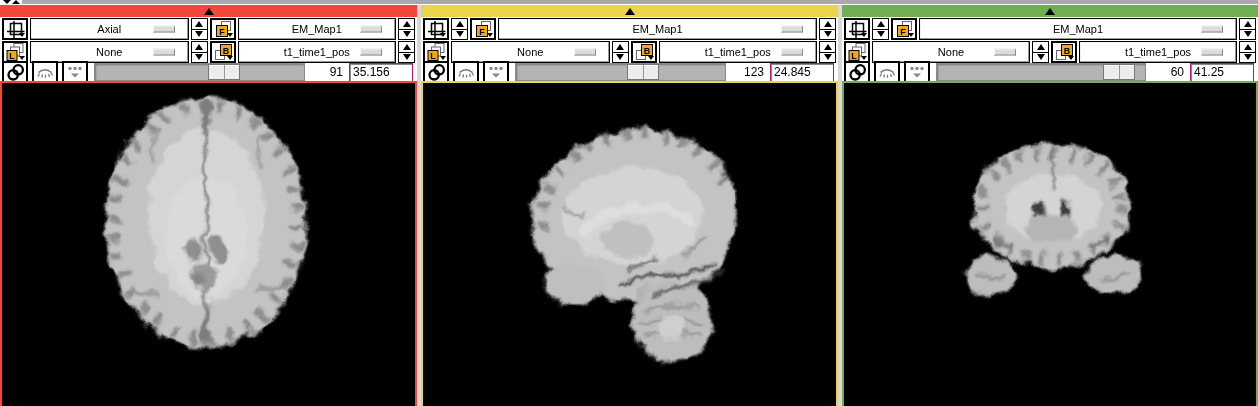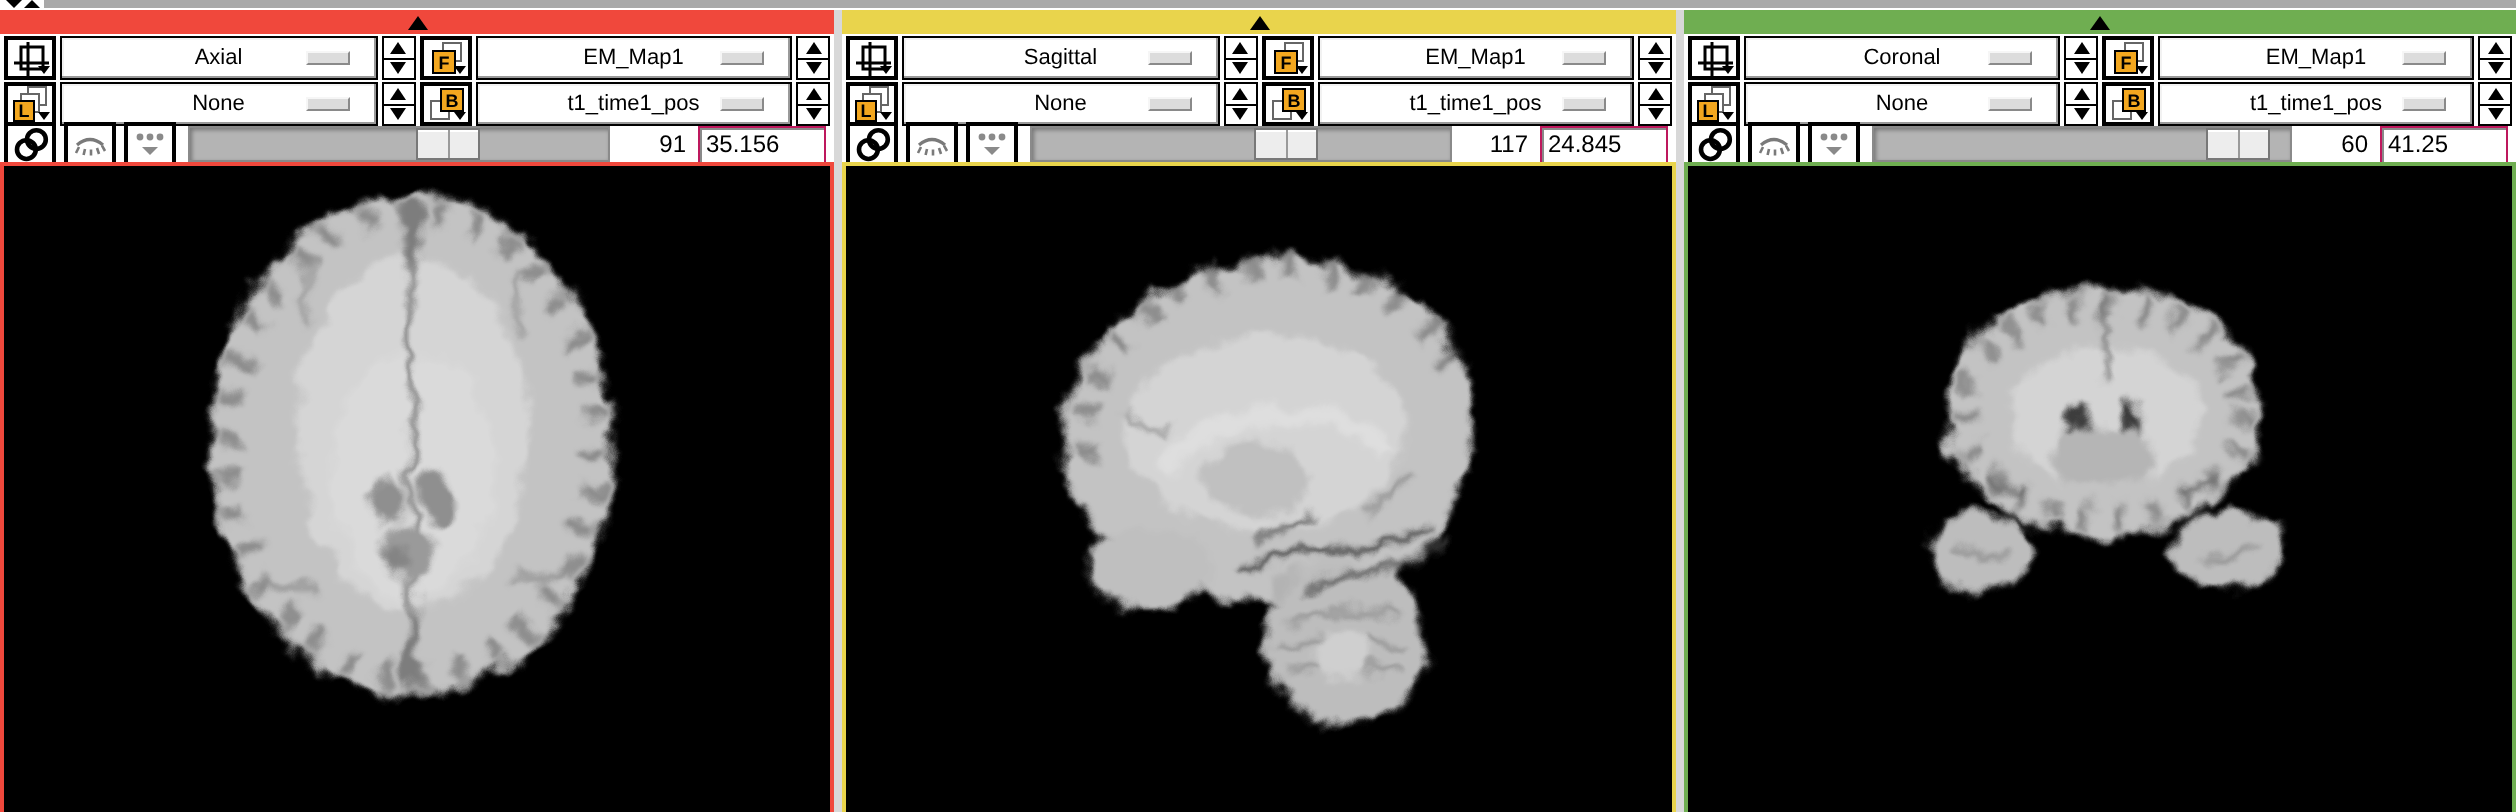--- a/index.html
+++ b/index.html
@@ -220,24 +220,20 @@
 
       <div class="row">
         <button class="icon-btn">
           <svg class="iconsvg" width="19" height="19" viewBox="0 0 19 19">
             <rect x="4.5" y="3.5" width="11" height="11" fill="none" stroke="#000" stroke-width="1.5"></rect>
             <line x1="8" y1="1" x2="8" y2="18.5" stroke="#000" stroke-width="1.5"></line>
             <line x1="1" y1="11.5" x2="18.5" y2="11.5" stroke="#000" stroke-width="1.5"></line>
           </svg>
           <span class="ctri"></span>
         </button>
-        <div class="opt">
-          <span>Sagittal</span>
-          <span class="ridge"></span>
-        </div>
         <div class="spin">
           <div class="cell up">
               <span class="arr-up"></span>
             </div>
           <div class="cell">
               <span class="arr-dn"></span>
             </div>
         </div>
         <button class="icon-btn">
           <svg class="iconsvg" width="20" height="20" viewBox="0 0 20 20">
@@ -322,21 +318,21 @@
           <svg class="iconsvg" width="20" height="16" viewBox="0 0 20 16">
             <circle cx="5" cy="4.5" r="1.7" fill="#8a8a8a"></circle>
               <circle cx="10" cy="4.5" r="1.7" fill="#8a8a8a"></circle>
               <circle cx="15" cy="4.5" r="1.7" fill="#8a8a8a"></circle>
             <path d="M6,9.5 L14,9.5 L10,13.5 Z" fill="#8a8a8a"></path>
           </svg>
         </button>
         <div class="slider">
           <div class="thumb" style="left: calc(62% - 18.6px);"></div>
         </div>
-        <span class="num">117</span>
+        <span class="num">123</span>
         <input class="posin" value="24.845" style="">
       </div>
 
       <div class="canvas" style="border-color: rgb(233, 212, 76);">
         <svg viewBox="0 0 413 315" preserveAspectRatio="none">
           <defs>
             <filter id="sgd" x="-15%" y="-15%" width="130%" height="130%">
               <feTurbulence type="fractalNoise" baseFrequency="0.06" numOctaves="3" seed="4" result="n"></feTurbulence>
               <feDisplacementMap in="SourceGraphic" in2="n" scale="13" xChannelSelector="R" yChannelSelector="G"></feDisplacementMap>
             </filter>
@@ -376,24 +372,20 @@
 
       <div class="row">
         <button class="icon-btn">
           <svg class="iconsvg" width="19" height="19" viewBox="0 0 19 19">
             <rect x="4.5" y="3.5" width="11" height="11" fill="none" stroke="#000" stroke-width="1.5"></rect>
             <line x1="8" y1="1" x2="8" y2="18.5" stroke="#000" stroke-width="1.5"></line>
             <line x1="1" y1="11.5" x2="18.5" y2="11.5" stroke="#000" stroke-width="1.5"></line>
           </svg>
           <span class="ctri"></span>
         </button>
-        <div class="opt">
-          <span>Coronal</span>
-          <span class="ridge"></span>
-        </div>
         <div class="spin">
           <div class="cell up">
               <span class="arr-up"></span>
             </div>
           <div class="cell">
               <span class="arr-dn"></span>
             </div>
         </div>
         <button class="icon-btn">
           <svg class="iconsvg" width="20" height="20" viewBox="0 0 20 20">

